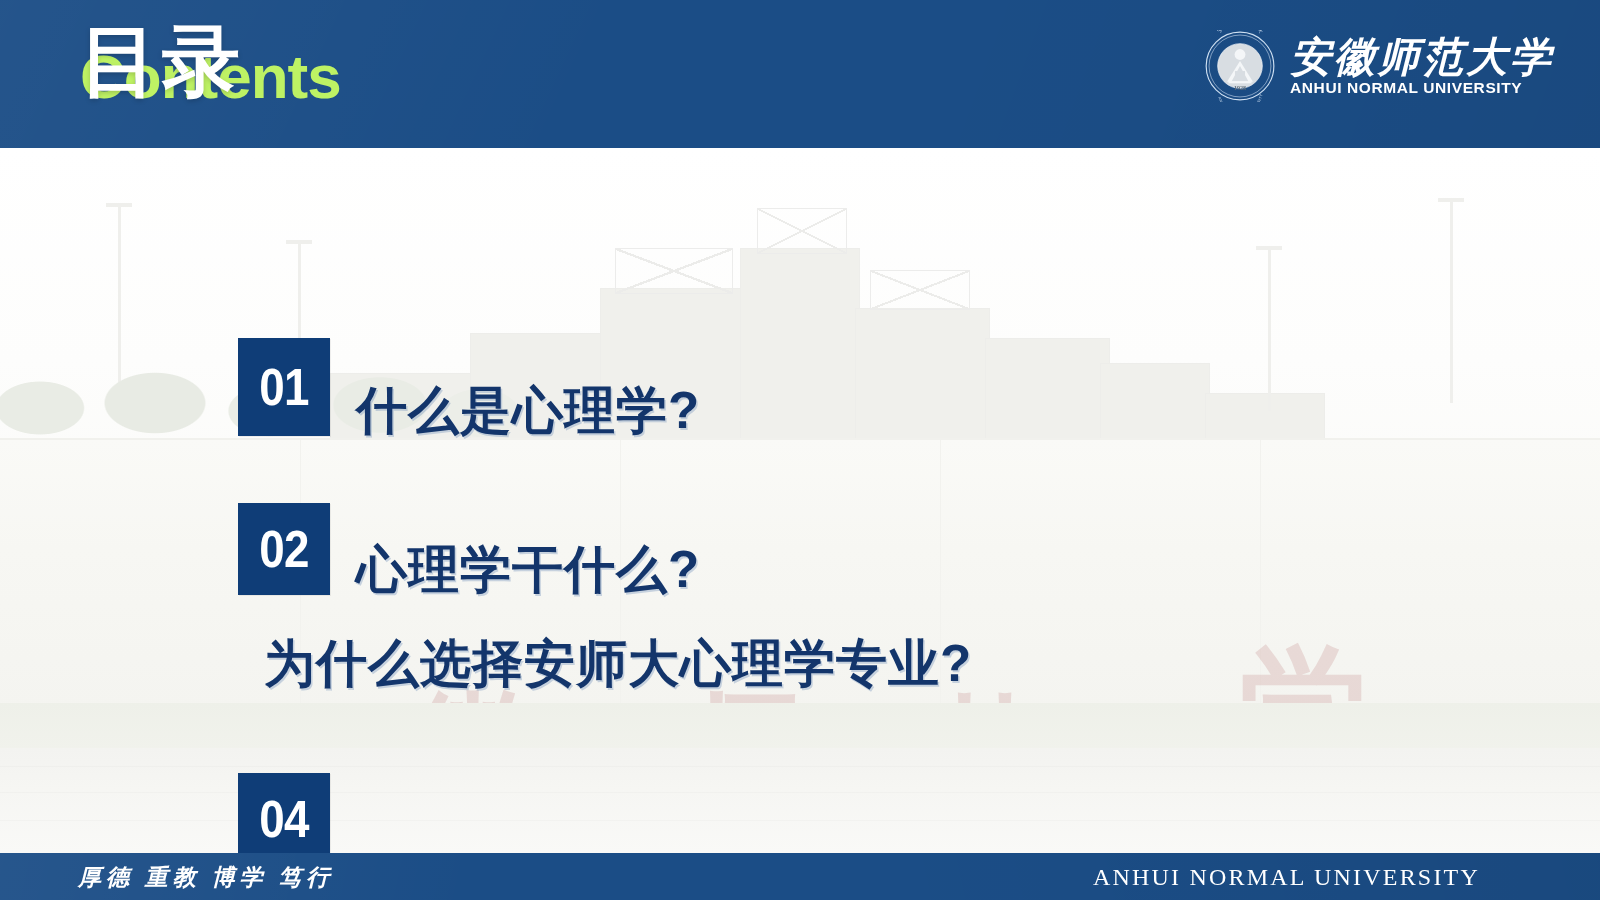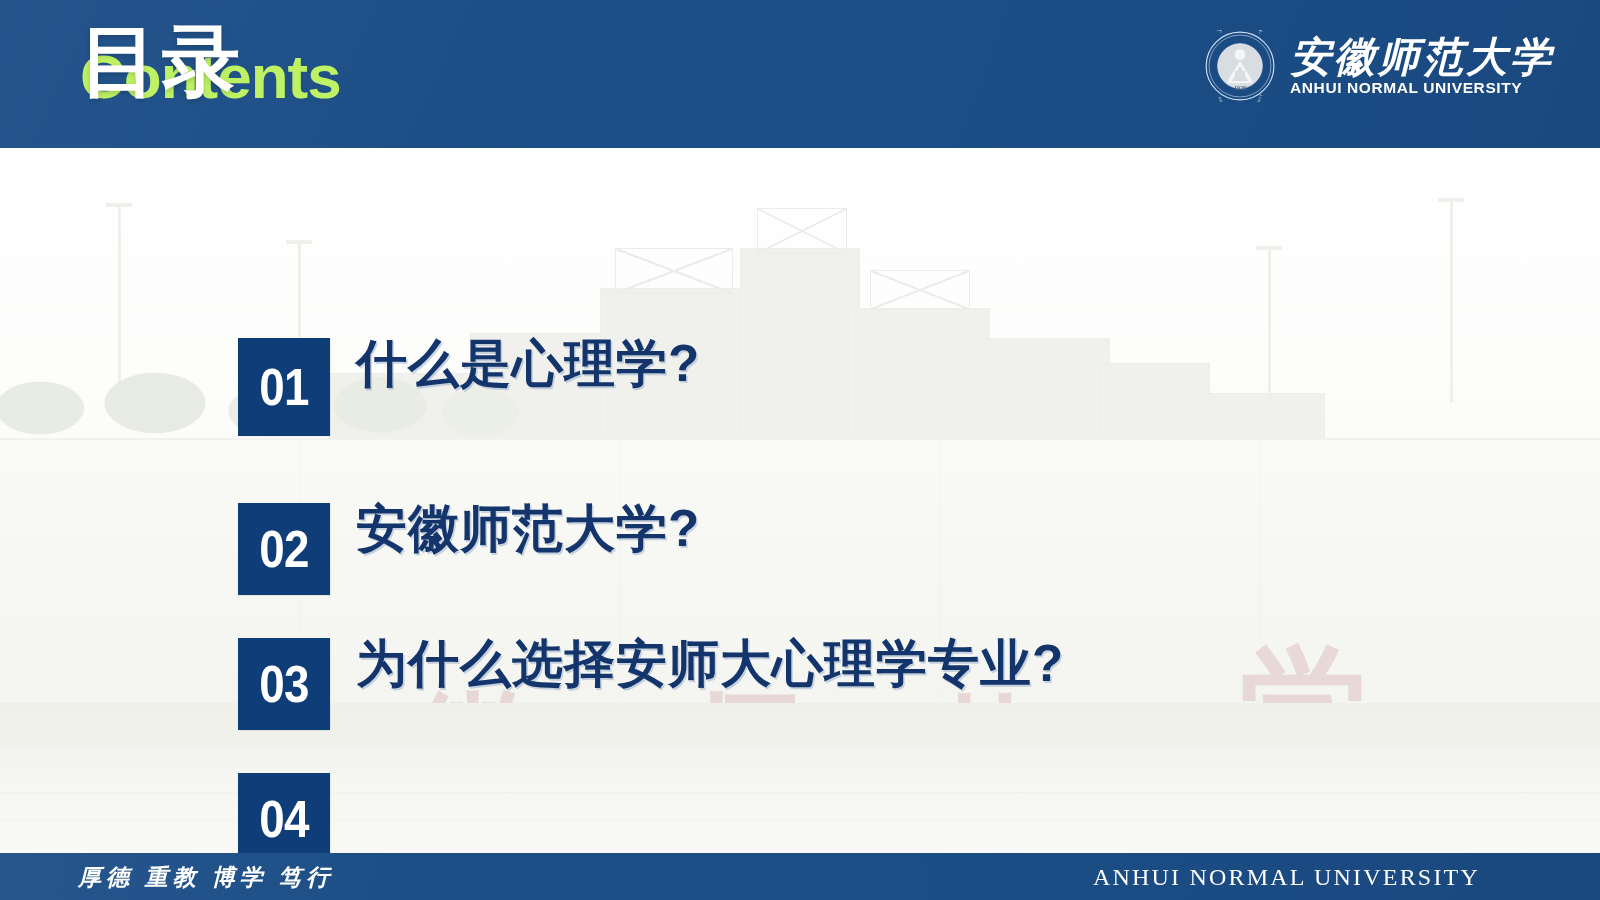--- a/index.html
+++ b/index.html
@@ -165,21 +165,21 @@
   .logo-en {
     font-size:15.5px; font-weight:700; color:#ffffff;
     letter-spacing:0.6px; line-height:1;
     white-space:nowrap;
   }
 
   
   .toc { position:absolute; left:0; top:148px; width:1600px; height:705px; }
   .toc-row {
     position:absolute; left:238px;
-    display:flex; align-items:flex-start;
+    display:flex; align-items:flex-end;
   }
   .toc-row.r0 { top:190px; }
   .toc-row.r1 { top:355px; }
   .toc-row.r2 { top:490px; }
   .toc-row.r3 { top:625px; }
 
   .toc-badge {
     width:92px; height:98px;
     background:#0f3d77;
     display:flex; align-items:center; justify-content:center;
@@ -335,27 +335,24 @@
       <div class="toc-badge">
         <span class="toc-num">01</span>
       </div>
       <div class="toc-label">什么是心理学?</div>
     </div>
 
     <div class="toc-row r1">
       <div class="toc-badge">
         <span class="toc-num">02</span>
       </div>
-      <div class="toc-label">安徽师范大学?</div>
+      <div class="toc-label">心理学干什么?</div>
     </div>
 
     <div class="toc-row r2">
-      <div class="toc-badge">
-        <span class="toc-num">03</span>
-      </div>
       <div class="toc-label">为什么选择安师大心理学专业?</div>
     </div>
 
     <div class="toc-row r3">
       <div class="toc-badge">
         <span class="toc-num">04</span>
       </div>
     </div>
 
   </div>

